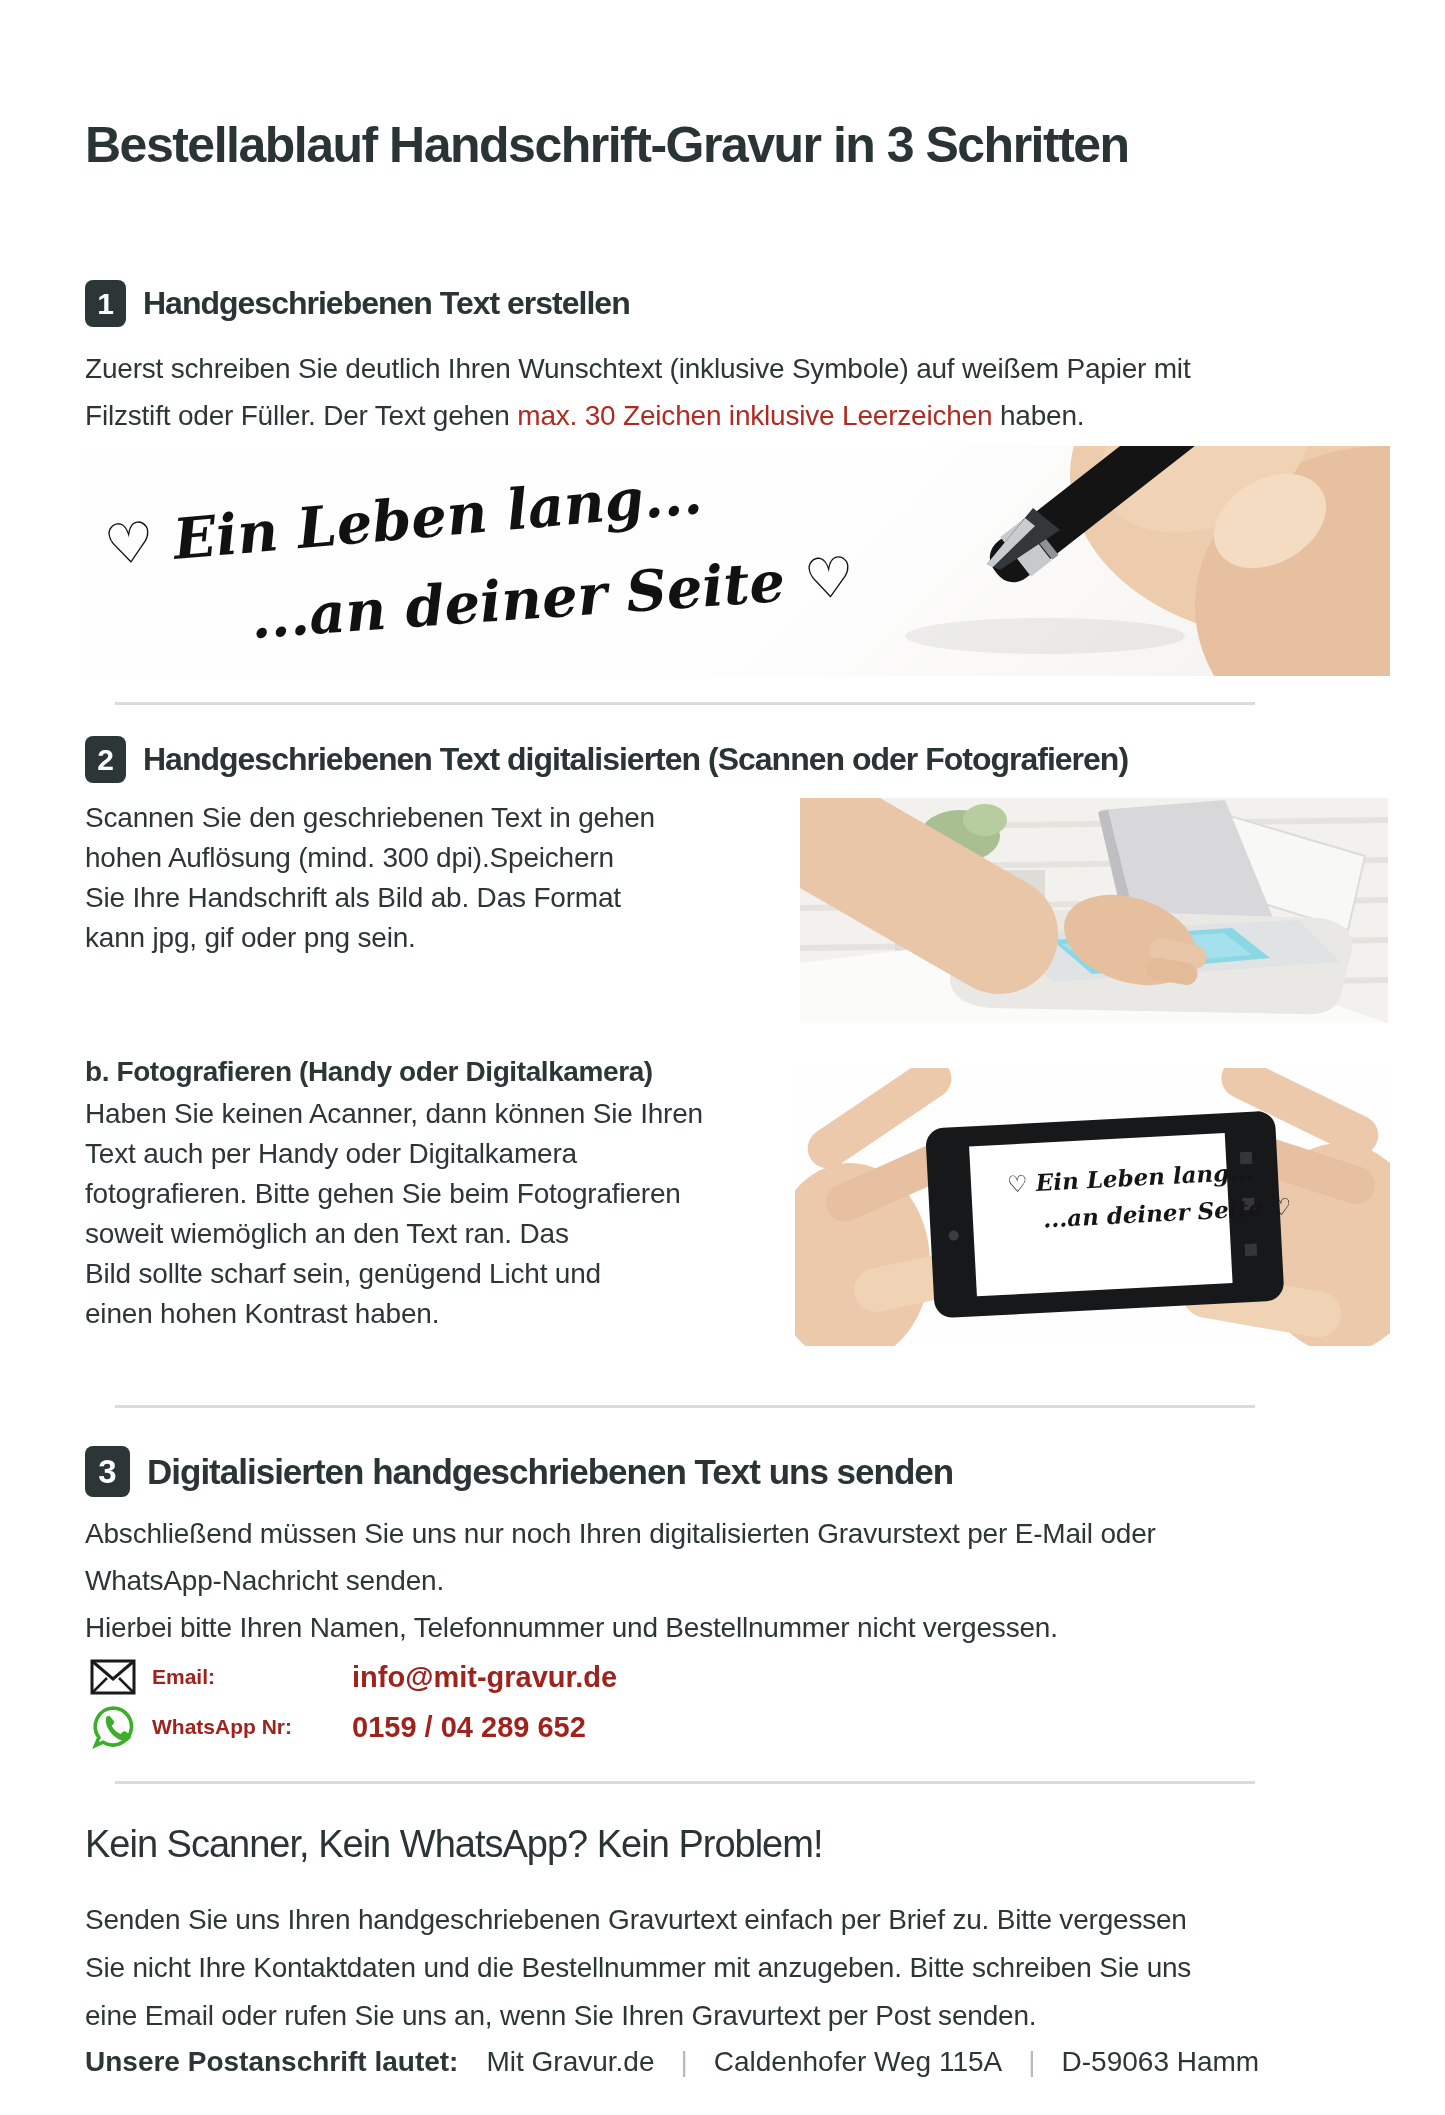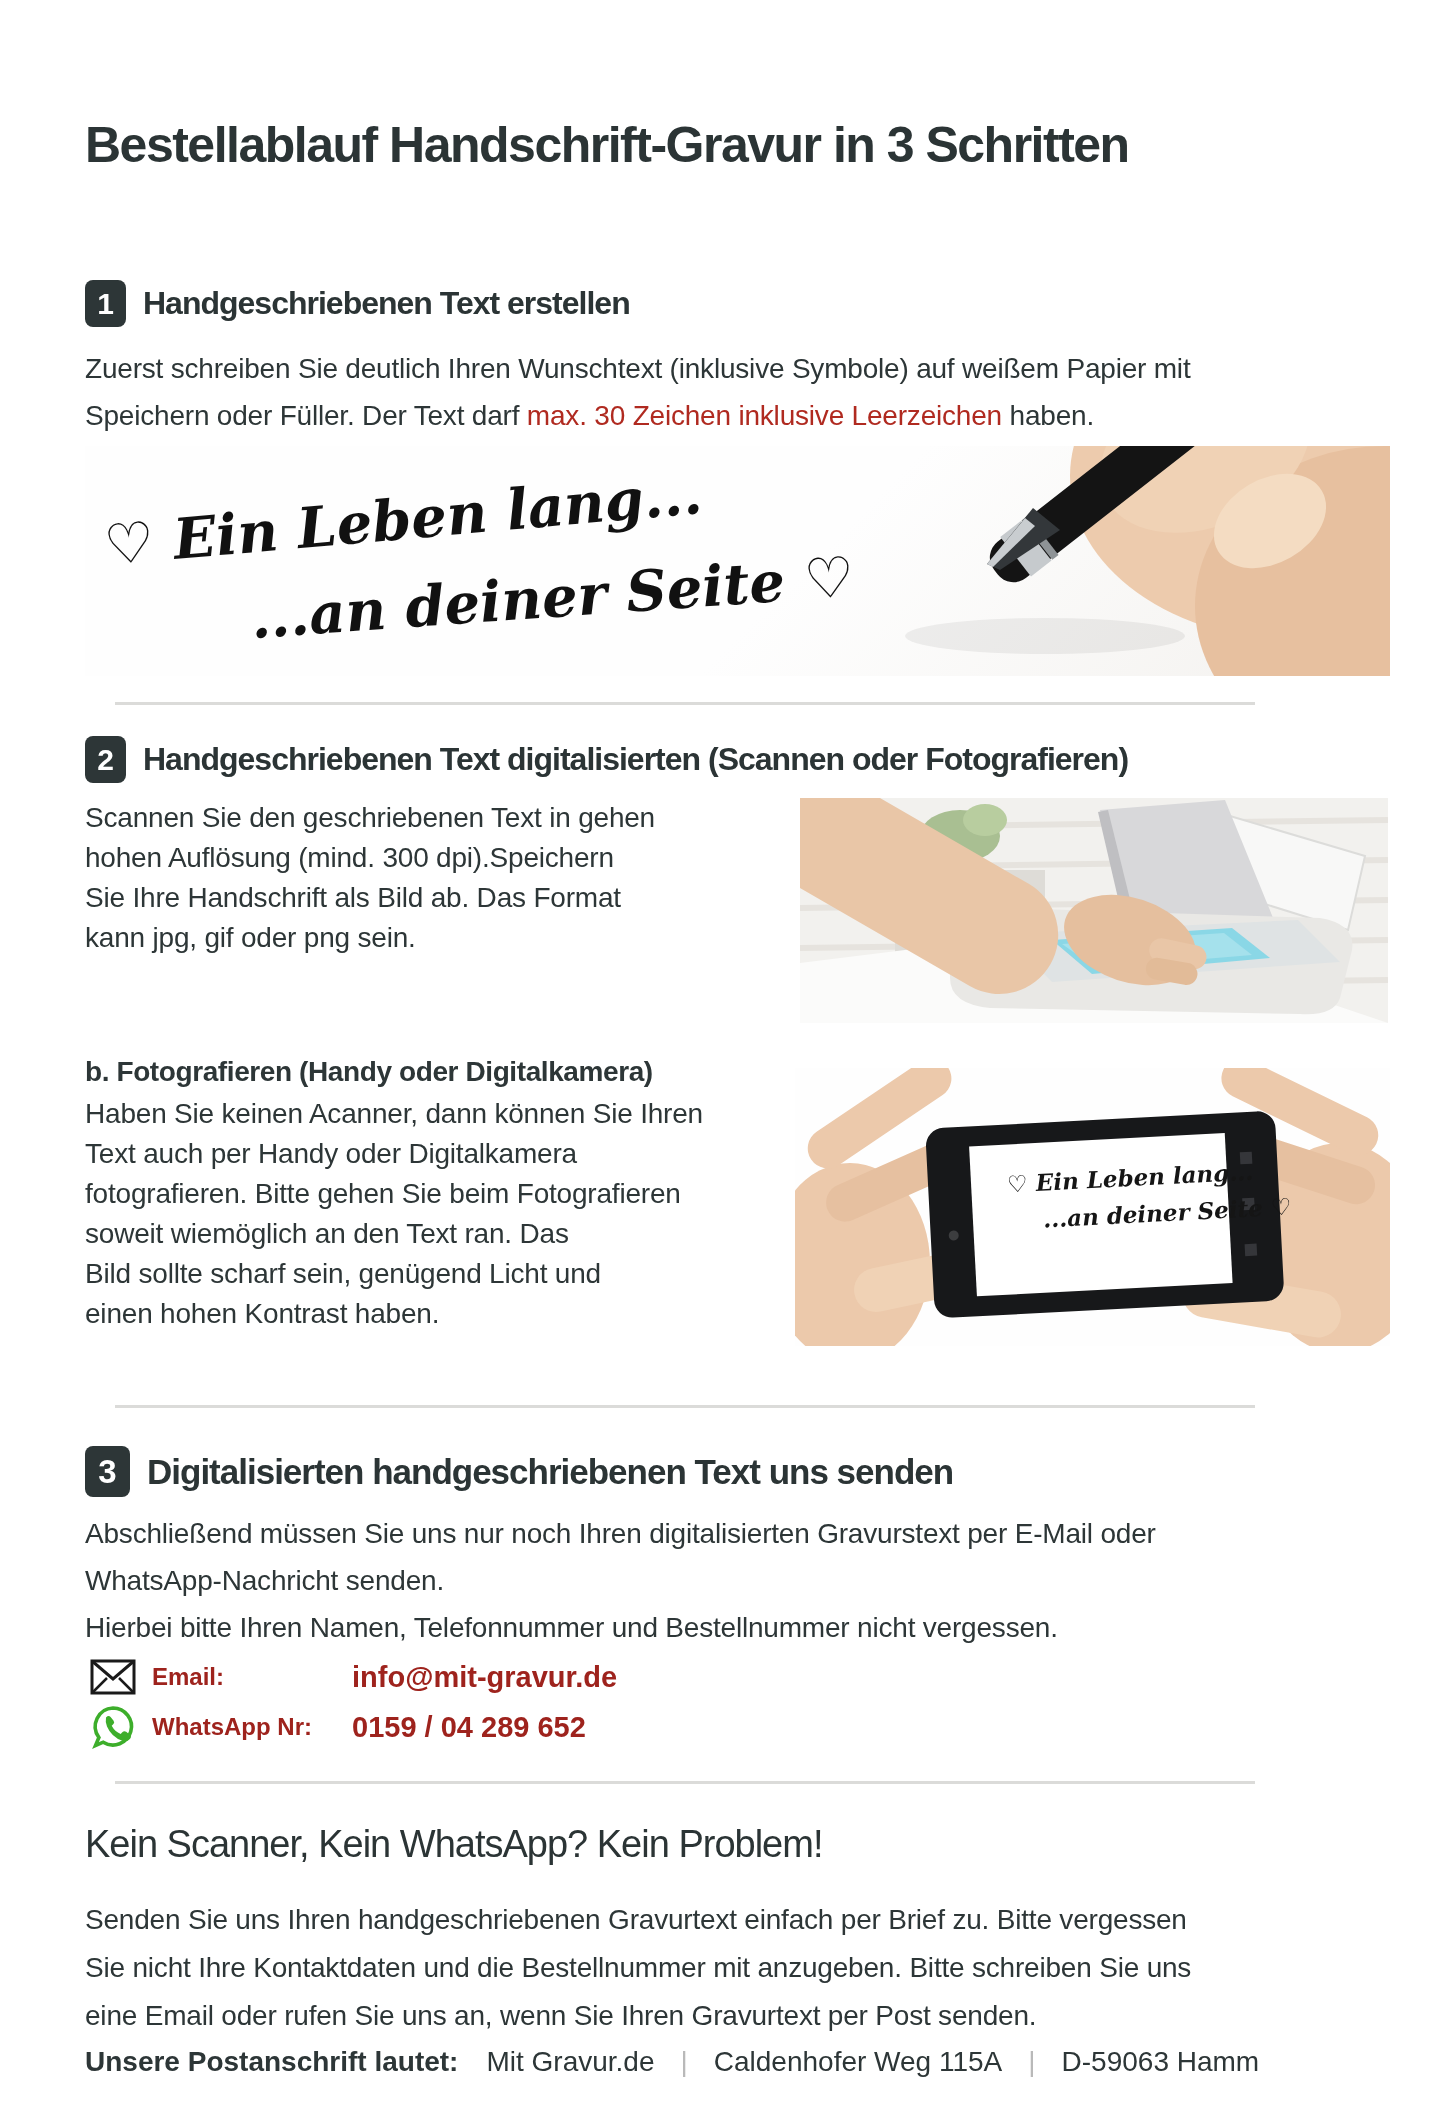--- a/index.html
+++ b/index.html
@@ -49,21 +49,21 @@
   .fig-phone  { left:795px; top:1020px; width:595px; height:278px; background:#ffffff; }
   .fig-phone .hw-s { position:absolute; font-family:"DejaVu Serif", serif; font-style:italic; font-weight:700;
         color:#151515; white-space:nowrap; }
   .fig-phone .hw-s1 { left:212px; top:96px;  font-size:23px; transform:rotate(-3deg); }
   .fig-phone .hw-s2 { left:248px; top:131px; font-size:23px; transform:rotate(-3deg); }
 
   
   .p3 { top:1462px; line-height:47px; }
   .contacts { position:absolute; left:90px; top:1604px; }
   .contact-row { display:grid; grid-template-columns:62px 200px auto; align-items:center; height:50px; }
-  .contact-label { font-size:24px; font-weight:700; color:#9e231d; white-space:nowrap; }
+  .contact-label { font-size:21px; font-weight:700; color:#9e231d; white-space:nowrap; }
   .contact-value { font-size:29px; color:#9e231d; white-space:nowrap;font-weight:bold; }
   .contact-value.bold { font-weight:700; }
   .cicon { display:flex; align-items:center; }
 
   
   .nos-title { position:absolute; left:85px; top:1775px; font-size:38px; font-weight:400;
                letter-spacing:-1px; color:#2b3435; white-space:nowrap; }
   .nos-para { top:1848px; line-height:48px; }
   .postal { position:absolute; left:85px; top:1998px; font-size:28px; white-space:nowrap;
             display:flex; align-items:baseline; }
@@ -79,21 +79,21 @@
 <div class="page">
 
   <h1 class="doc-title">Bestellablauf Handschrift-Gravur in 3 Schritten</h1>
 
   <div class="step-header hdr1">
     <span class="badge">1</span>
     <span class="step-title">Handgeschriebenen Text erstellen</span>
   </div>
   <div class="para p1">
     <div class="line">Zuerst schreiben Sie deutlich Ihren Wunschtext (inklusive Symbole) auf weißem Papier mit</div>
-    <div class="line"><span>Speichern oder Füller. Der Text darf </span><span class="red">max. 30 Zeichen inklusive Leerzeichen</span><span> haben.</span></div>
+    <div class="line"><span>Filzstift oder Füller. Der Text gehen </span><span class="red">max. 30 Zeichen inklusive Leerzeichen</span><span> haben.</span></div>
   </div>
 
   <div class="hero figure">
     <svg width="1305" height="230" viewBox="0 0 1305 230">
       <ellipse cx="960" cy="190" rx="140" ry="18" fill="rgba(0,0,0,0.06)"></ellipse>
       <g>
         <ellipse cx="1215" cy="30" rx="230" ry="165" fill="#edcbad"></ellipse>
         <ellipse cx="1300" cy="160" rx="190" ry="160" fill="#e7c09f"></ellipse>
         <ellipse cx="1120" cy="5" rx="110" ry="75" fill="#f0d2b5" transform="rotate(-24 1120 5)"></ellipse>
         <ellipse cx="1185" cy="75" rx="60" ry="42" fill="#f4dcc2" transform="rotate(-30 1185 75)"></ellipse>

